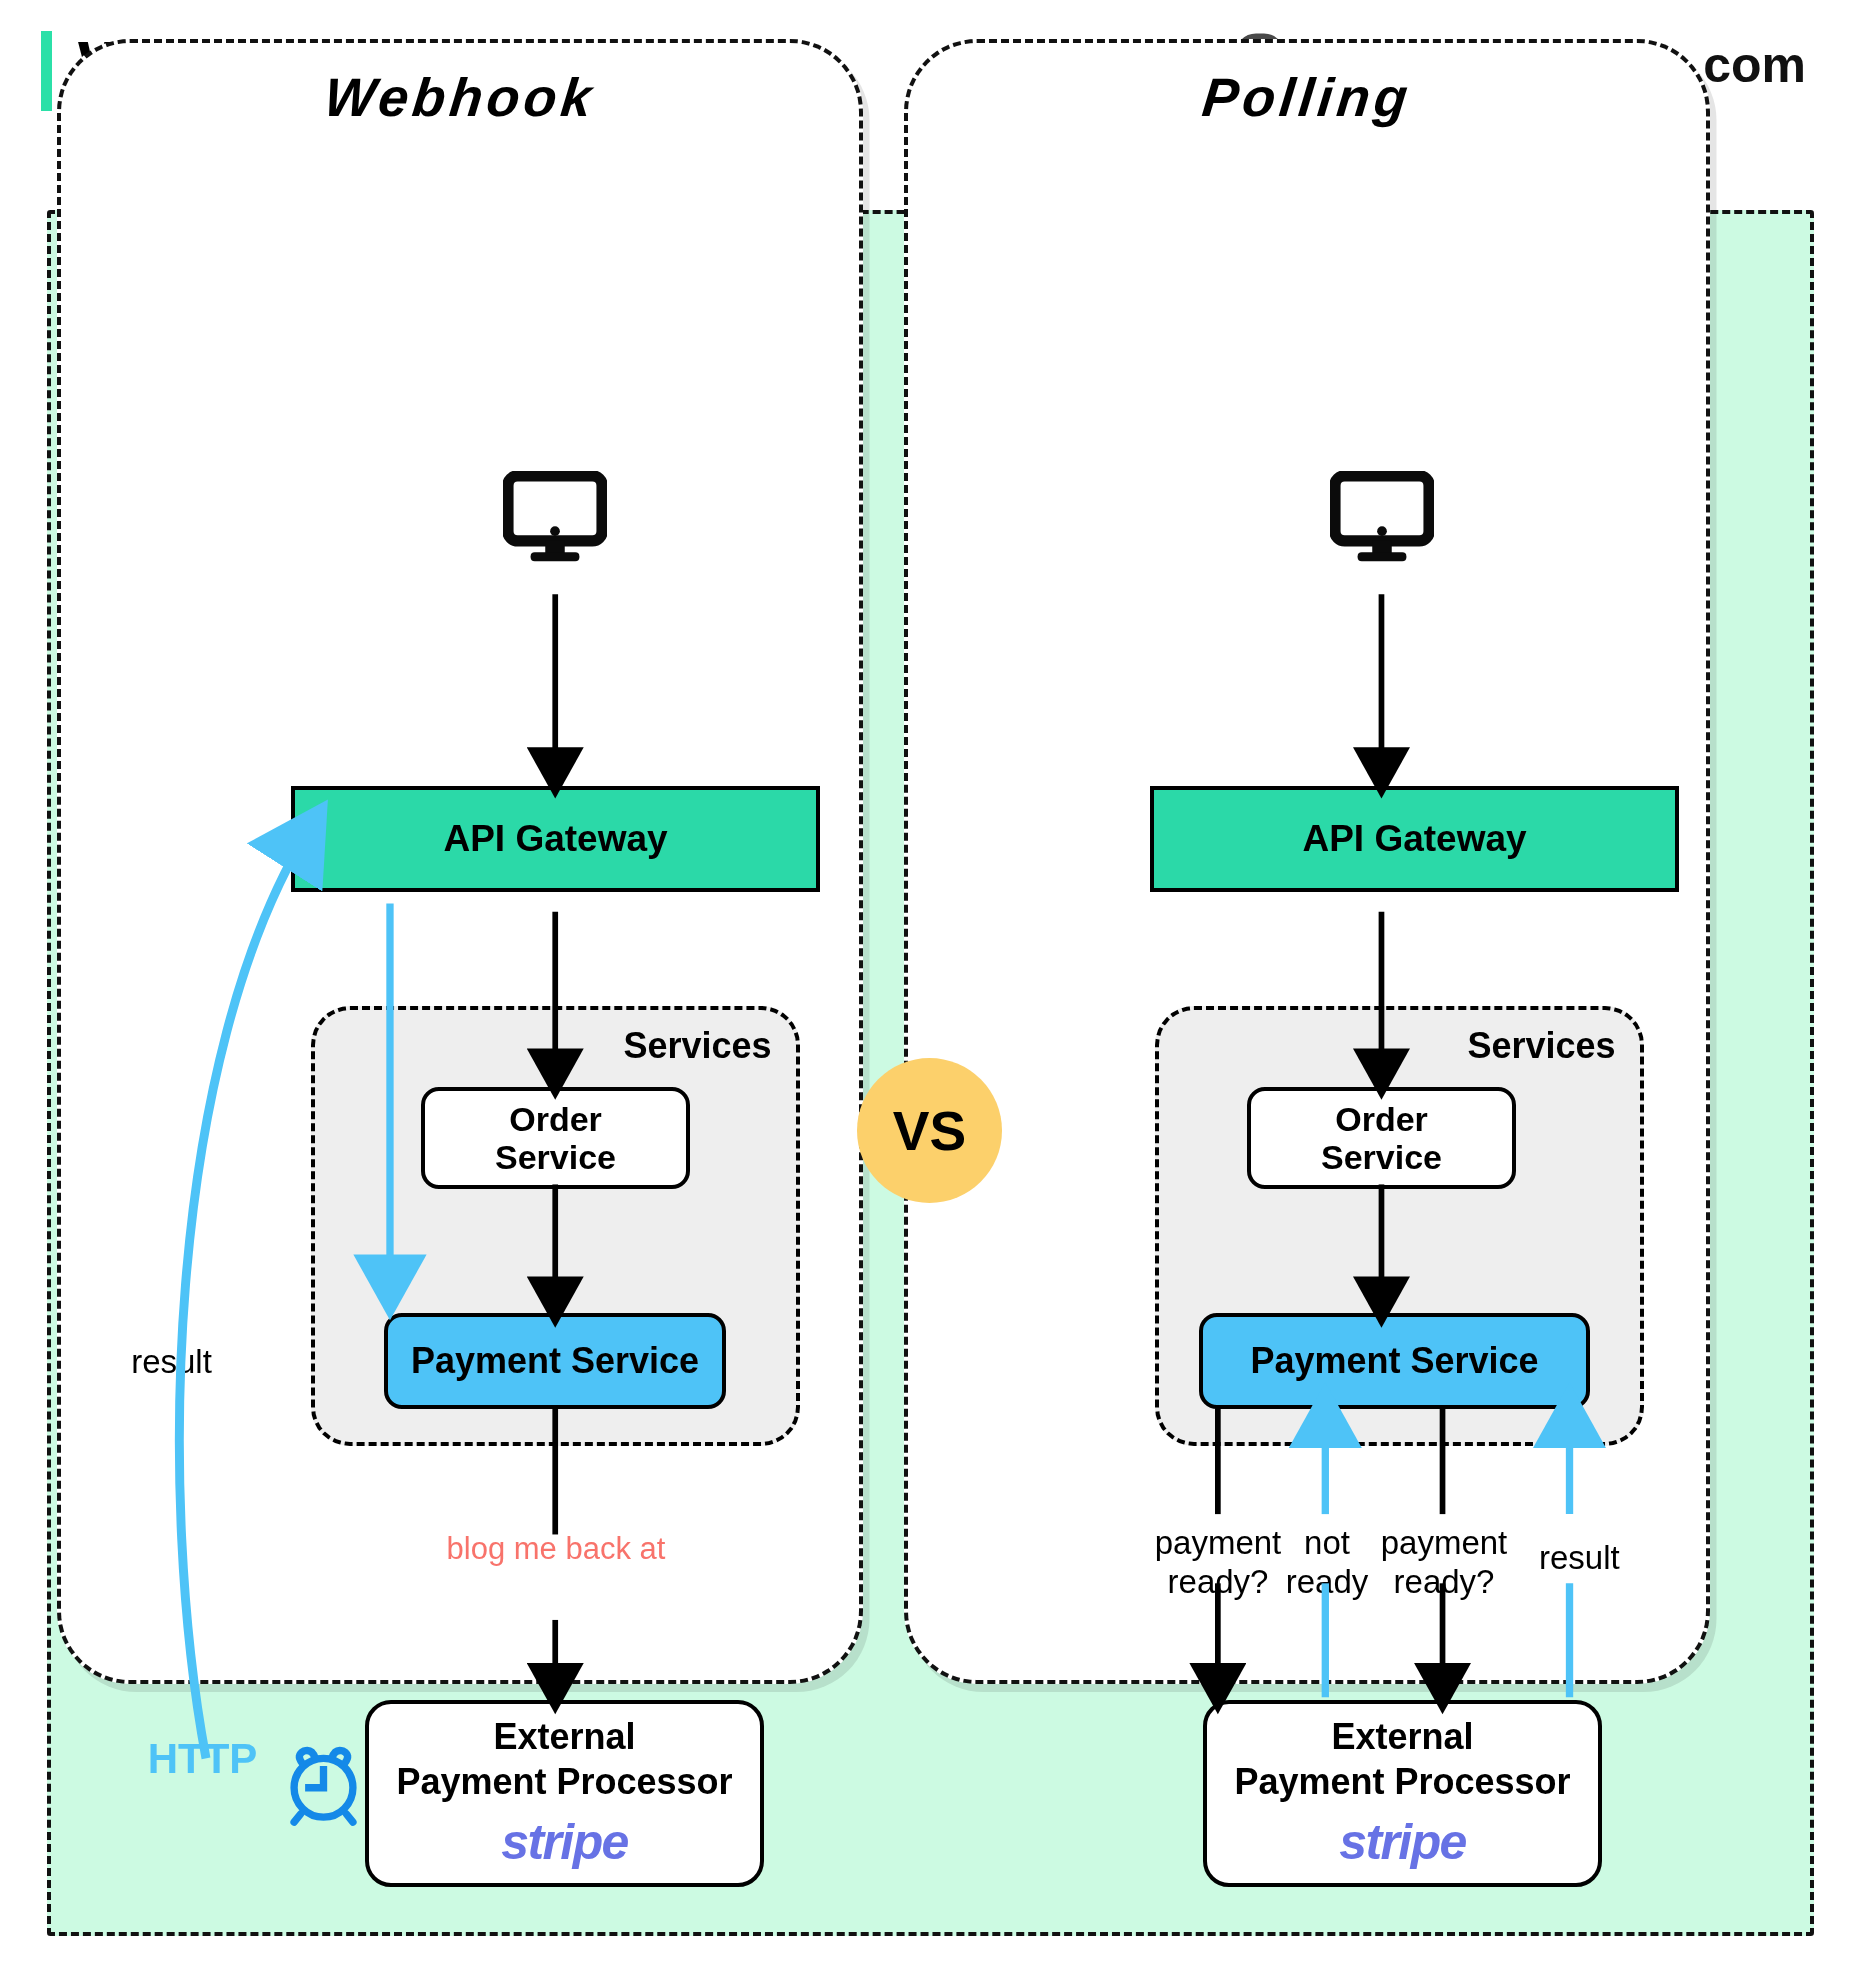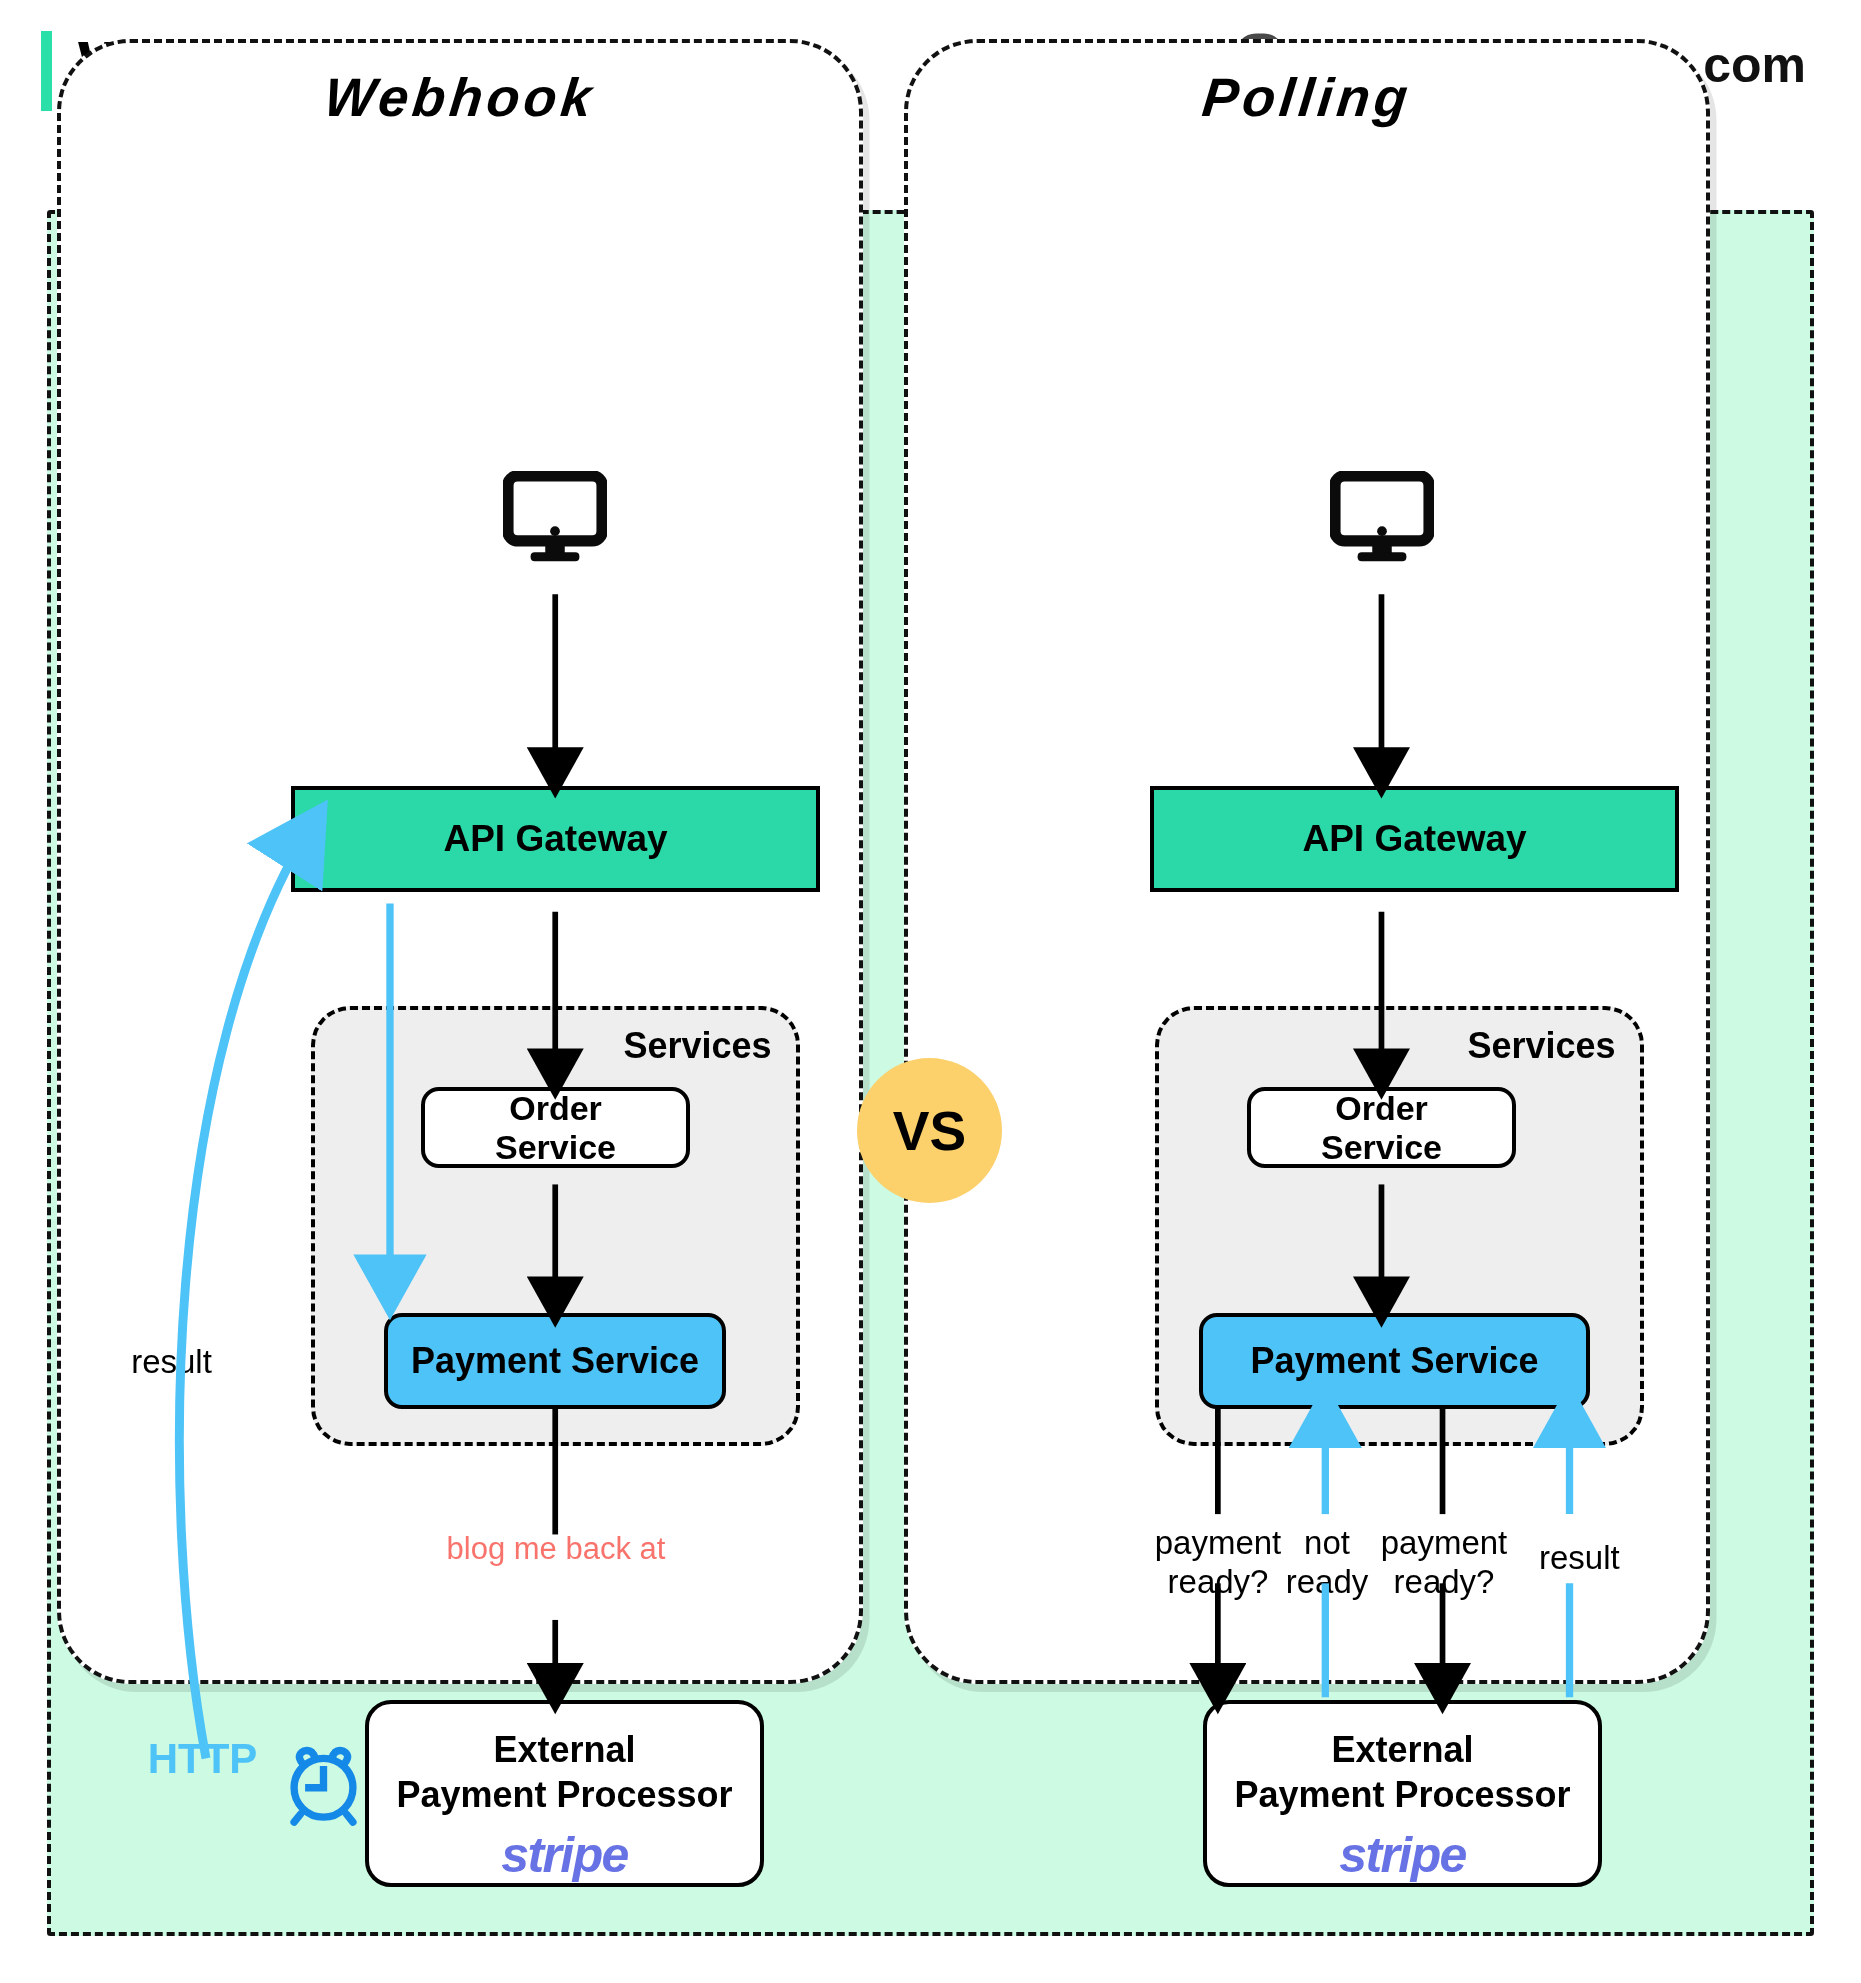--- a/index.html
+++ b/index.html
@@ -79,35 +79,34 @@
     background: #EEEEEE;
     border: 4.1px dashed #000;
     border-radius: 39px;
   }
   .services-label {
     position: absolute; right: 24.4px; top: 15px;
     font-size: 36px; font-weight: bold; color: #000;
   }
 
   .order-svc {
-    width: 269px; height: 81px;
+    width: 269px; height: 102px;
     background: #fff; border: 4.1px solid #000; border-radius: 18px;
     font-size: 34px;
   }
   .payment-svc {
     width: 342px; height: 96px;
     background: #4EC3F7; border: 4.1px solid #000; border-radius: 18px;
     font-size: 36px;
   }
   .processor {
     width: 399px; height: 187px;
     background: #fff; border: 4.1px solid #000; border-radius: 26px;
     flex-direction: column; gap: 4.9px;
     font-size: 36px;
-    justify-content: flex-end;
   }
   .stripe-logo {
     font-size: 50px; font-weight: 900; color: #6772E5;
     font-style: italic; letter-spacing: -1.6px; margin-top: 6.5px;
   }
 
   
   .vs-badge {
     position: absolute; left: 857px; top: 1058px;
     width: 145px; height: 145px; border-radius: 50%;

